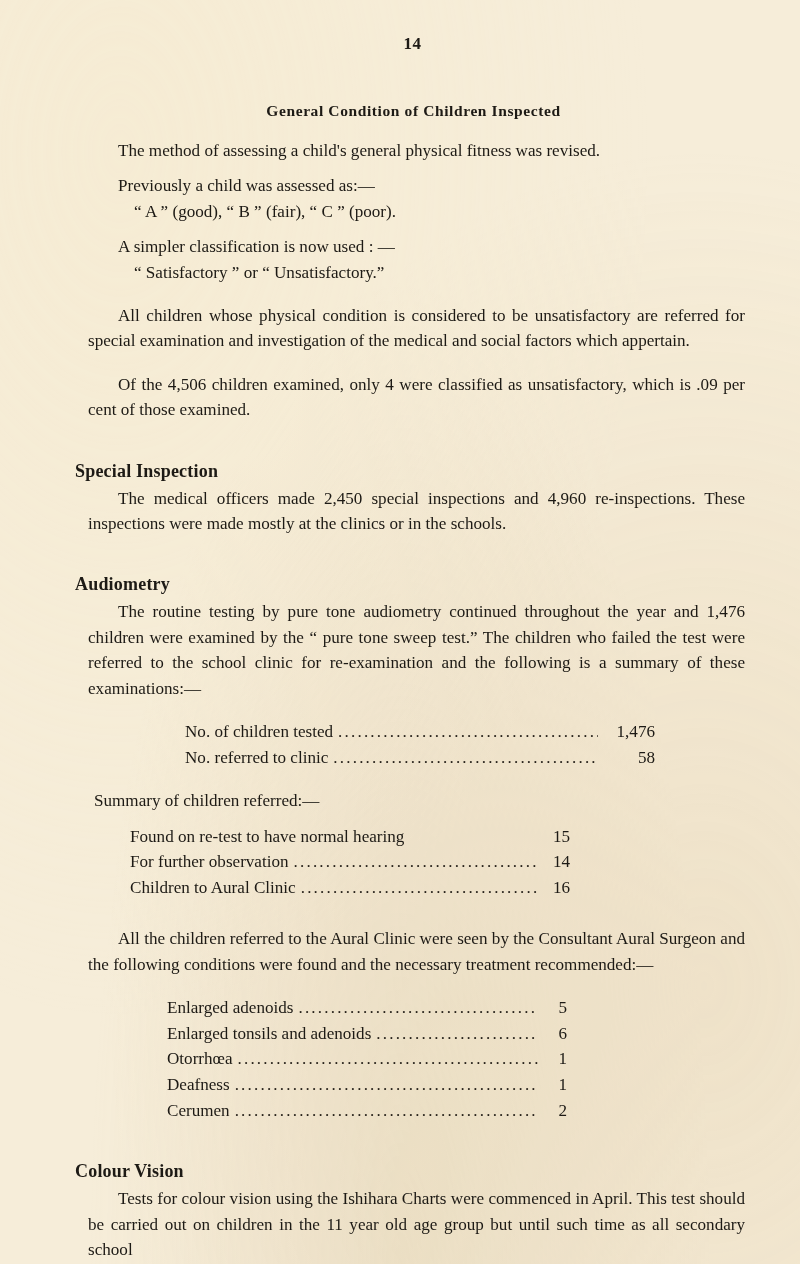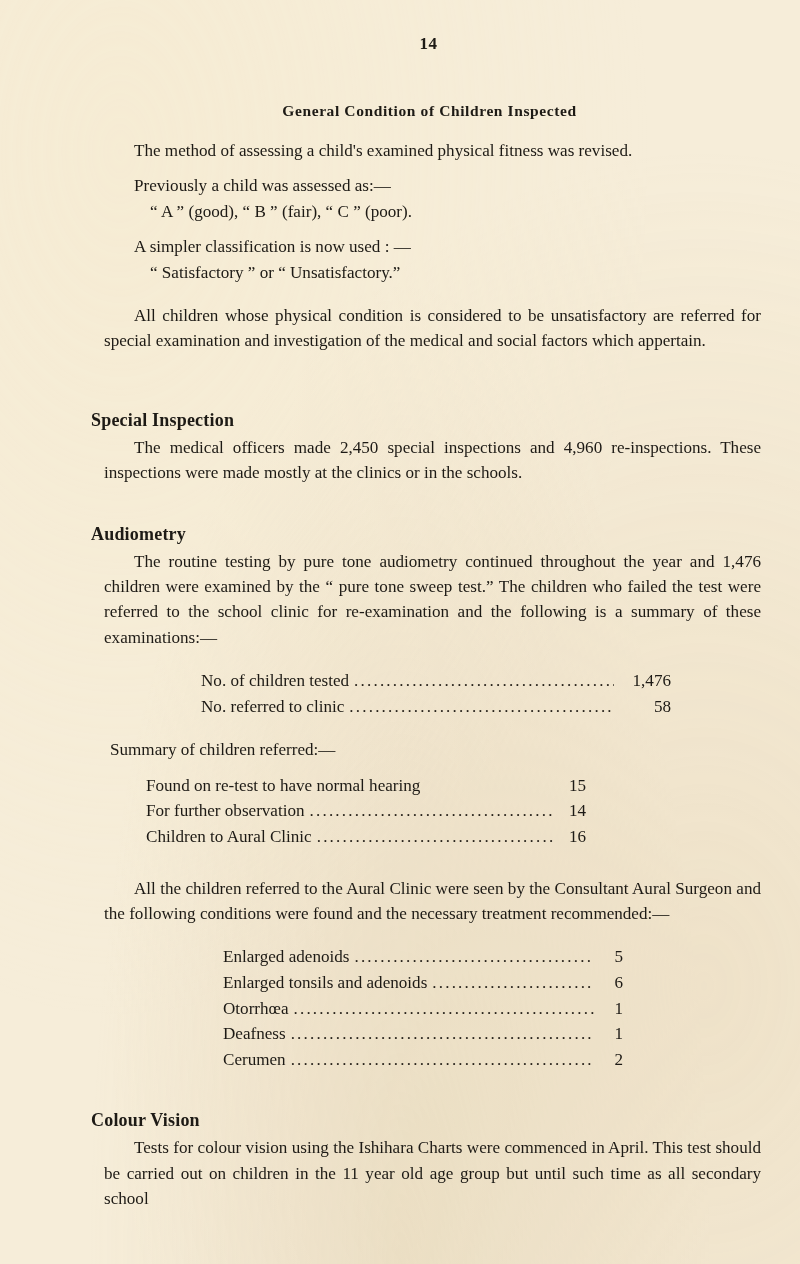--- a/index.html
+++ b/index.html
@@ -27,21 +27,21 @@
     mix-blend-mode: multiply;
     opacity: .75;
   }
   .page {
     position: absolute;
     inset: 0;
     padding: 0;
   }
   .content {
     position: absolute;
-    left: 104px;
+    left: 88px;
     right: 55px;
     top: 0;
     width: 657px;
   }
 
   .folio {
     text-align: center;
     font-weight: bold;
     font-size: 17px;
     letter-spacing: .5px;
@@ -126,57 +126,58 @@
 
   
   .list-a { margin-left: 97px; width: 470px; }
   .list-a .li-value { width: 54px; }
 
   
   .list-b { margin-left: 42px; width: 440px; }
   .list-b .li-value { width: 30px; }
 
   
-  .list-c { margin-left: 119px; width: 400px; }
+  .list-c { margin-left: 79px; width: 400px; }
   .list-c .li-value { width: 26px; }
 </style>
 </head>
 <body>
 
 <div class="paper-grain"></div>
 
 <div class="page">
   <div class="content">
 
     <div class="folio">14</div>
 
     <div class="doc-title">General Condition of Children Inspected</div>
 
     <div class="gap-m"></div>
 
-    <p class="body indent">The method of assessing a child's examined physical fitness was revised.</p>
+    <p class="body indent">The method of assessing a child's general physical fitness was revised.</p>
 
     <div class="gap-s"></div>
 
     <p class="body indent">Previously a child was assessed as:—</p>
 
     <div class="quoteline">“ A ” (good), “ B ” (fair), “ C ” (poor).</div>
 
     <div class="gap-s"></div>
 
     <p class="body indent">A simpler classification is now used : —</p>
 
     <div class="quoteline">“ Satisfactory ” or “ Unsatisfactory.”</div>
 
     <div class="gap-m"></div>
 
     <p class="body indent">All children whose physical condition is considered to be unsatisfactory are referred for special examination and investigation of the medical and social factors which appertain.</p>
 
     <div class="gap-m"></div>
 
+    <p class="body indent">Of the 4,506 children examined, only 4 were classified as unsatisfactory, which is .09 per cent of those examined.</p>
 
     <div class="gap-xl"></div>
 
     <div class="sec-head">Special Inspection</div>
 
     <p class="body indent">The medical officers made 2,450 special inspections and 4,960 re-inspections.  These inspections were made mostly at the clinics or in the schools.</p>
 
     <div class="gap-xl"></div>
 
     <div class="sec-head">Audiometry</div>

